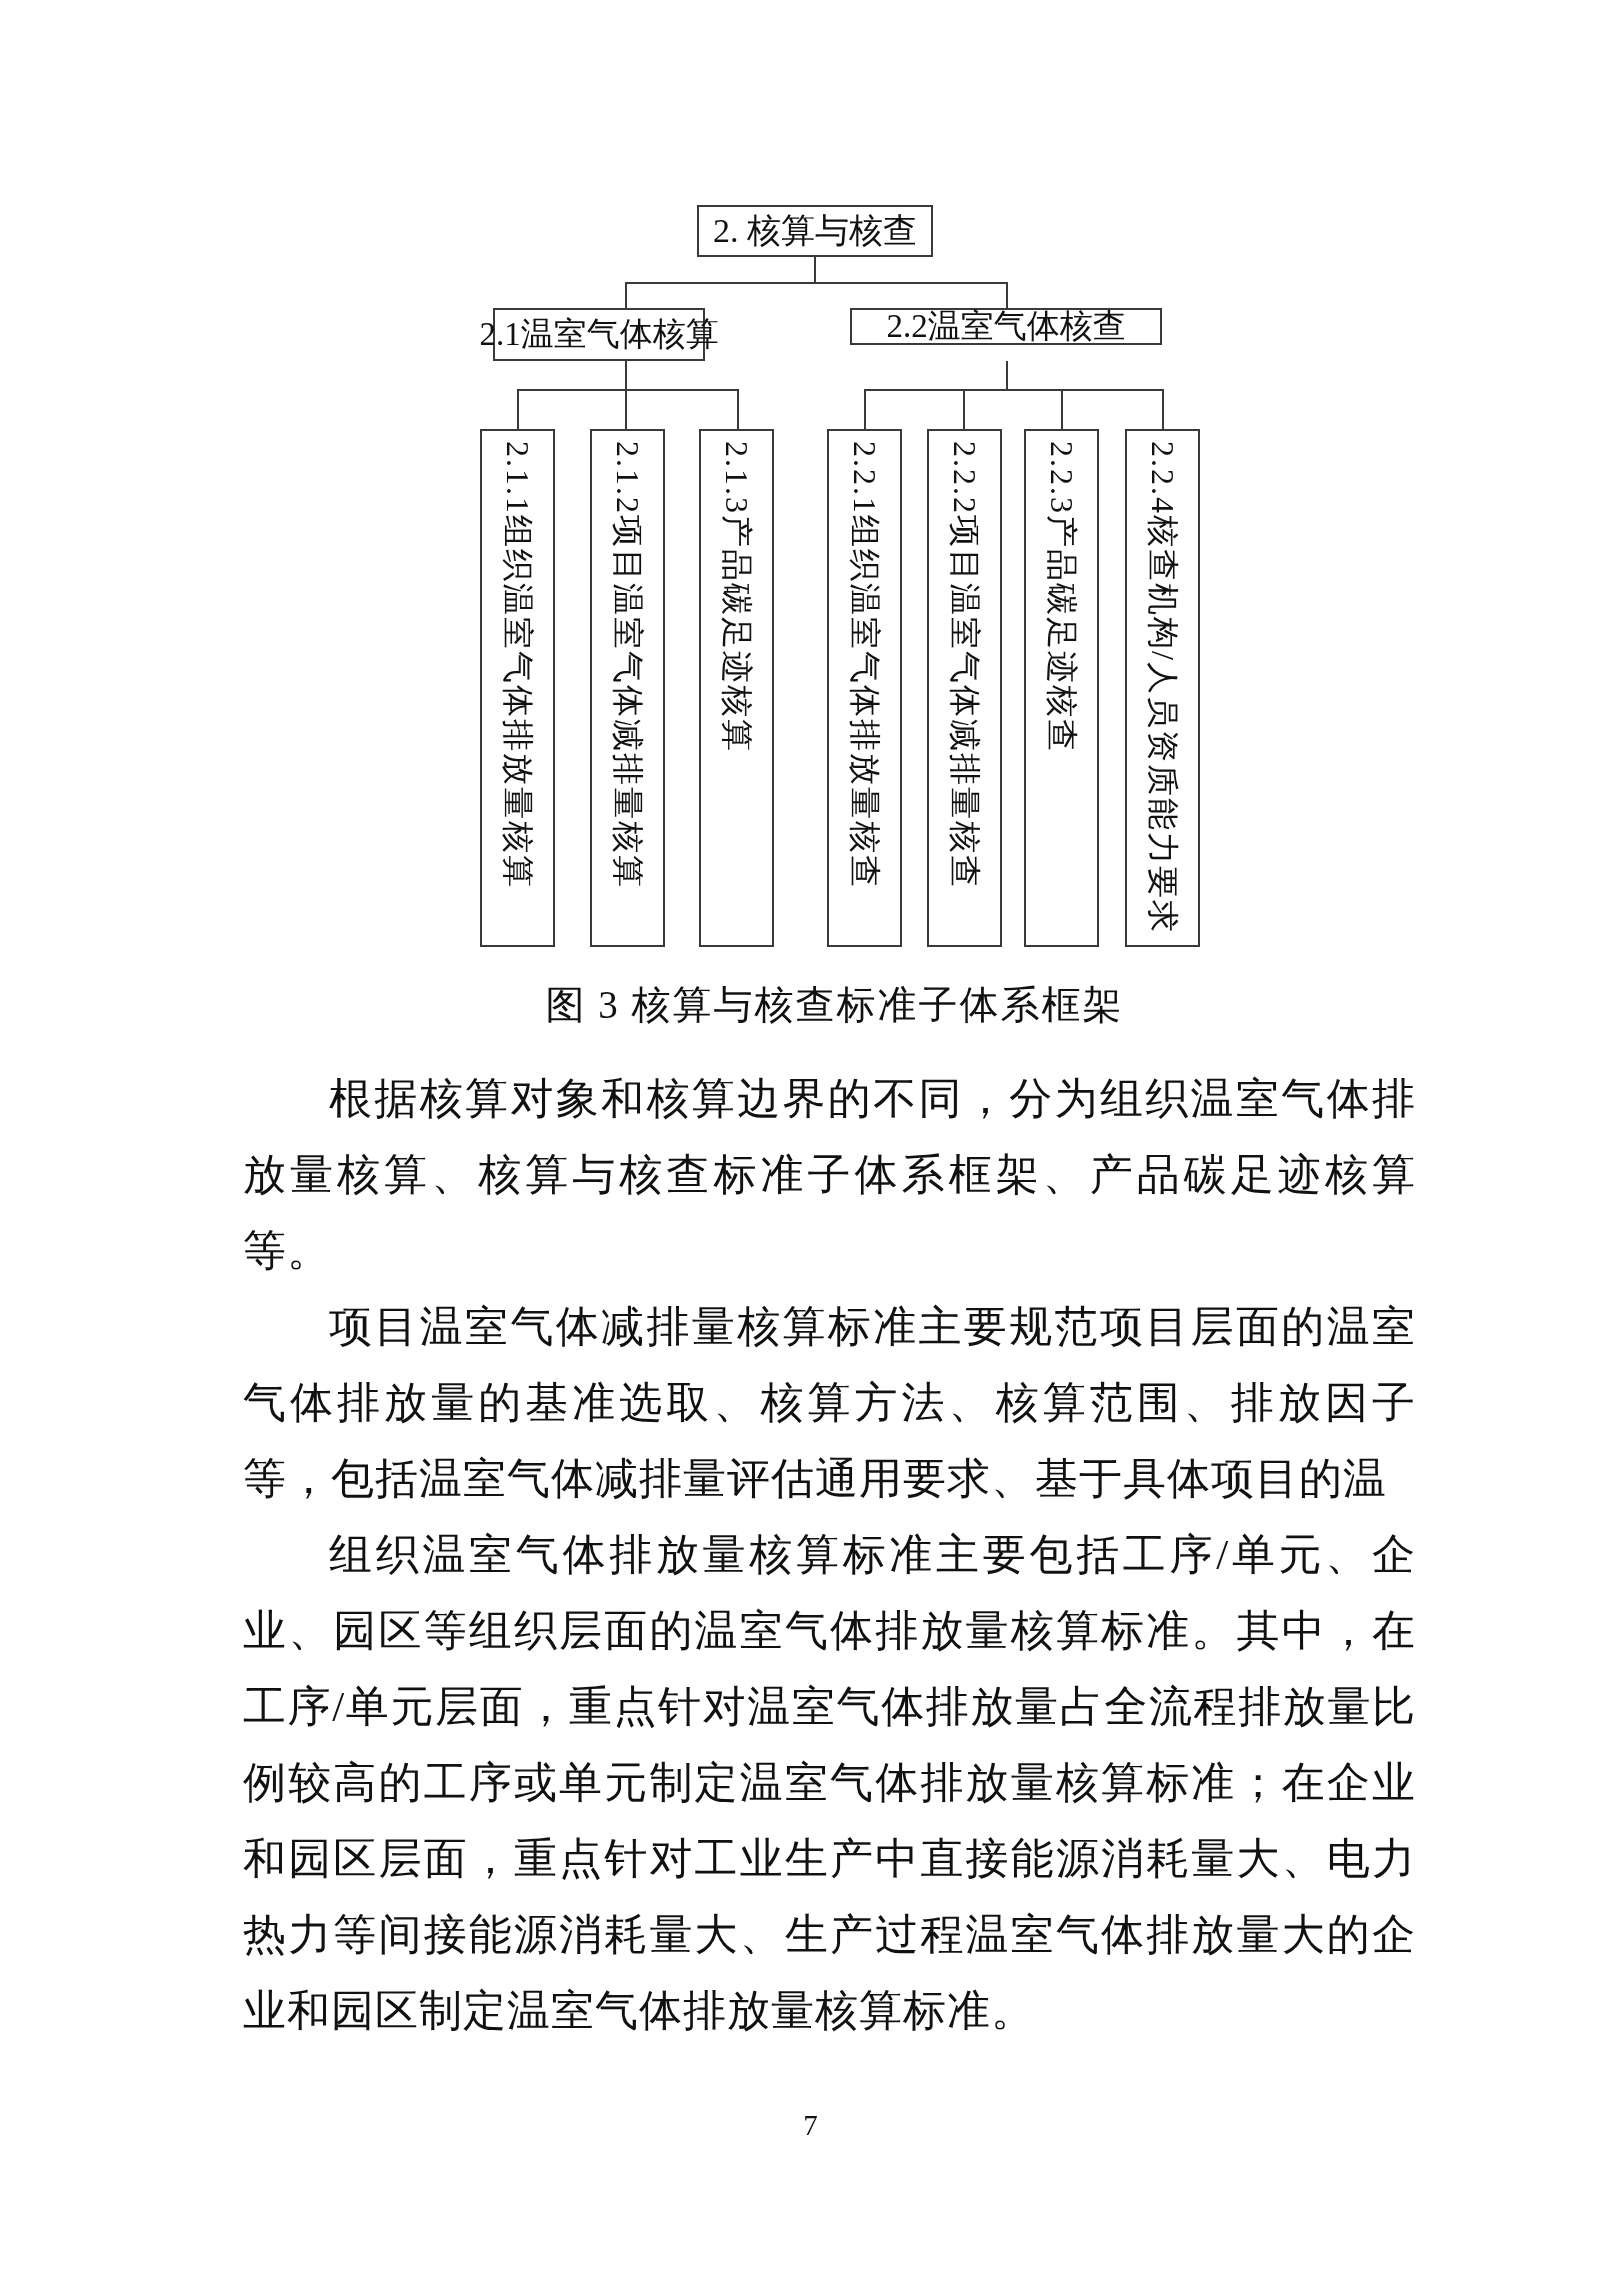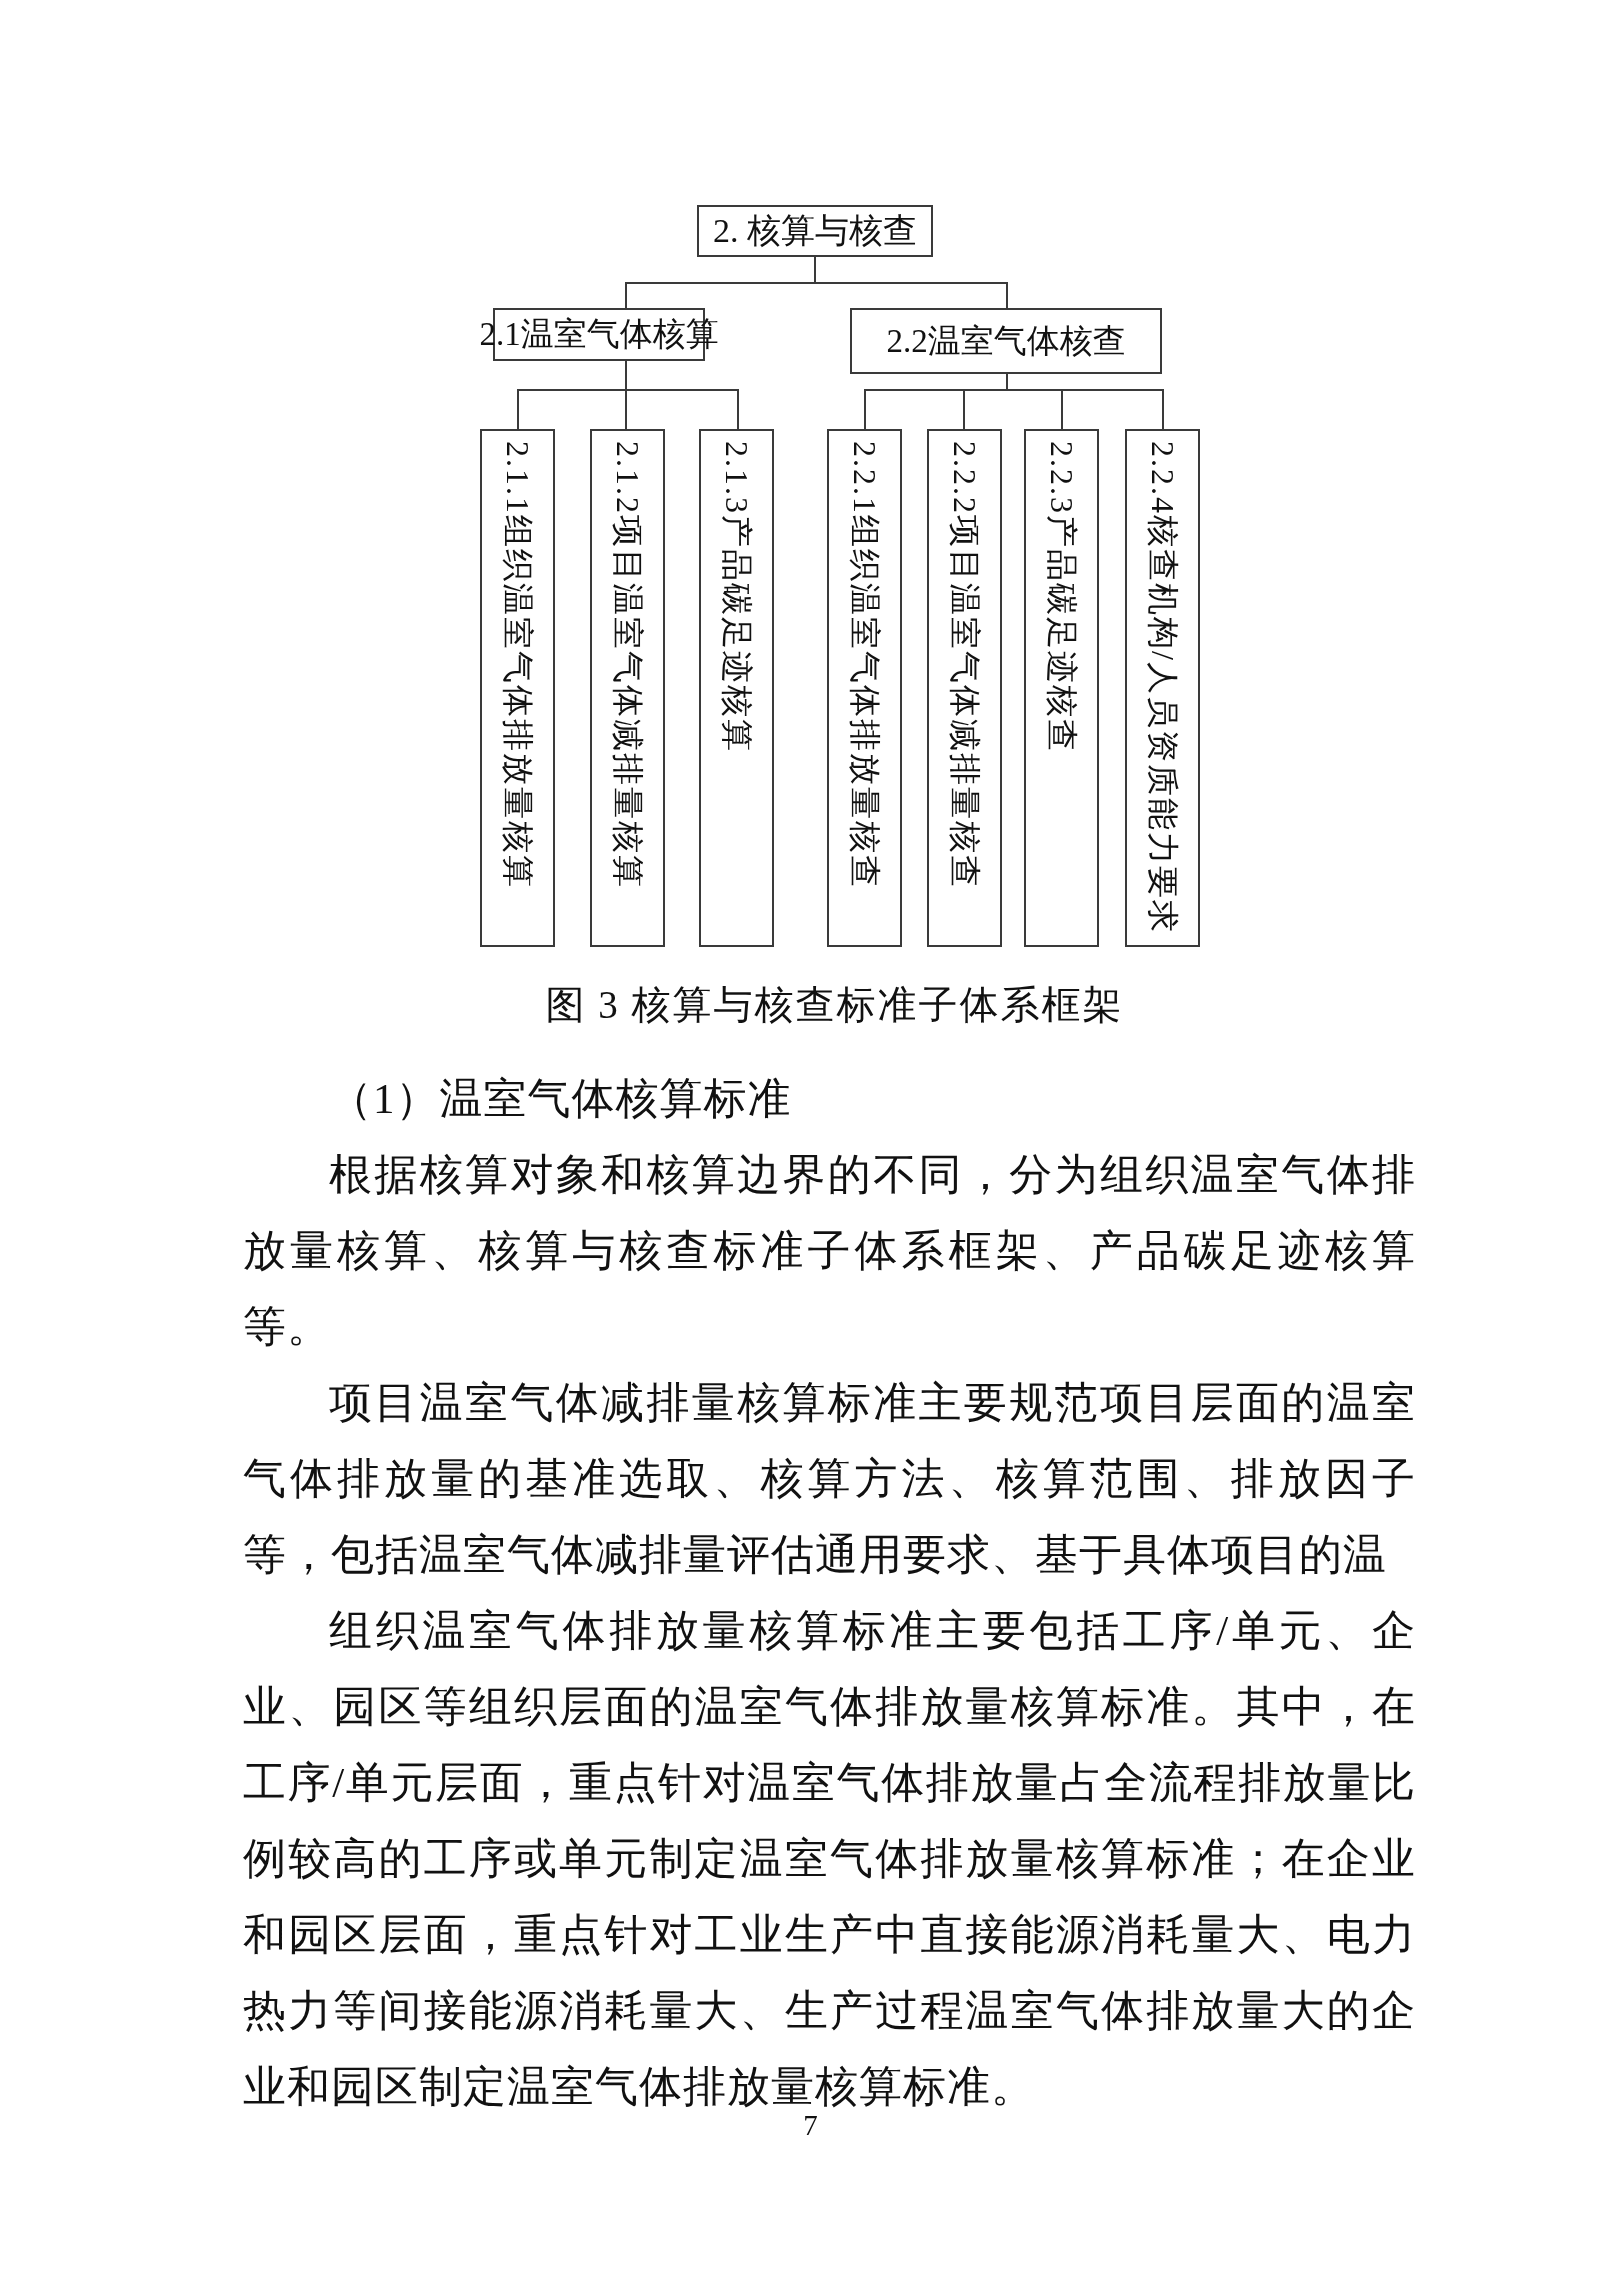--- a/index.html
+++ b/index.html
@@ -16,21 +16,21 @@
   .nbox{
     position:absolute;
     box-sizing:border-box;
     border:2px solid #3a3a3a;
     background:#fff;
     display:flex;align-items:center;justify-content:center;
     white-space:nowrap;
   }
   .n-root{left:673px;top:205px;width:236px;height:52px;font-size:34px;}
   .n-b1{left:469px;top:308px;width:212px;height:53px;font-size:33px;}
-  .n-b2{left:826px;top:308px;width:312px;height:66px;font-size:33px;}
+  .n-b2{left:826px;top:308px;width:312px;height:37px;font-size:33px;}
   .leaf{
     top:429px;width:75px;height:518px;
     justify-content:center;align-items:flex-start;
     font-size:32px;letter-spacing:2px;
     padding-top:9.8px;
   }
   .leaf span{
     writing-mode:vertical-rl;
     text-orientation:sideways;
     line-height:1;
@@ -106,21 +106,20 @@
       <span>2.2.3产品碳足迹核查</span>
     </div>
     <div class="nbox leaf" style="left:1101px;">
       <span>2.2.4核查机构/人员资质能力要求</span>
     </div>
 
     <div class="caption">图 3 核算与核查标准子体系框架</div>
   </div>
 
   <div class="bodytext">
-    <p>（1）温室气体核算标准</p>
     <p>根据核算对象和核算边界的不同，分为组织温室气体排放量核算、核算与核查标准子体系框架、产品碳足迹核算等。</p>
     <p>项目温室气体减排量核算标准主要规范项目层面的温室气体排放量的基准选取、核算方法、核算范围、排放因子等，包括温室气体减排量评估通用要求、基于具体项目的温</p>
     <p>组织温室气体排放量核算标准主要包括工序/单元、企业、园区等组织层面的温室气体排放量核算标准。其中，在工序/单元层面，重点针对温室气体排放量占全流程排放量比例较高的工序或单元制定温室气体排放量核算标准；在企业和园区层面，重点针对工业生产中直接能源消耗量大、电力热力等间接能源消耗量大、生产过程温室气体排放量大的企业和园区制定温室气体排放量核算标准。</p>
   </div>
 
   <div class="pagenum">7</div>
 
 </div>
 
 

